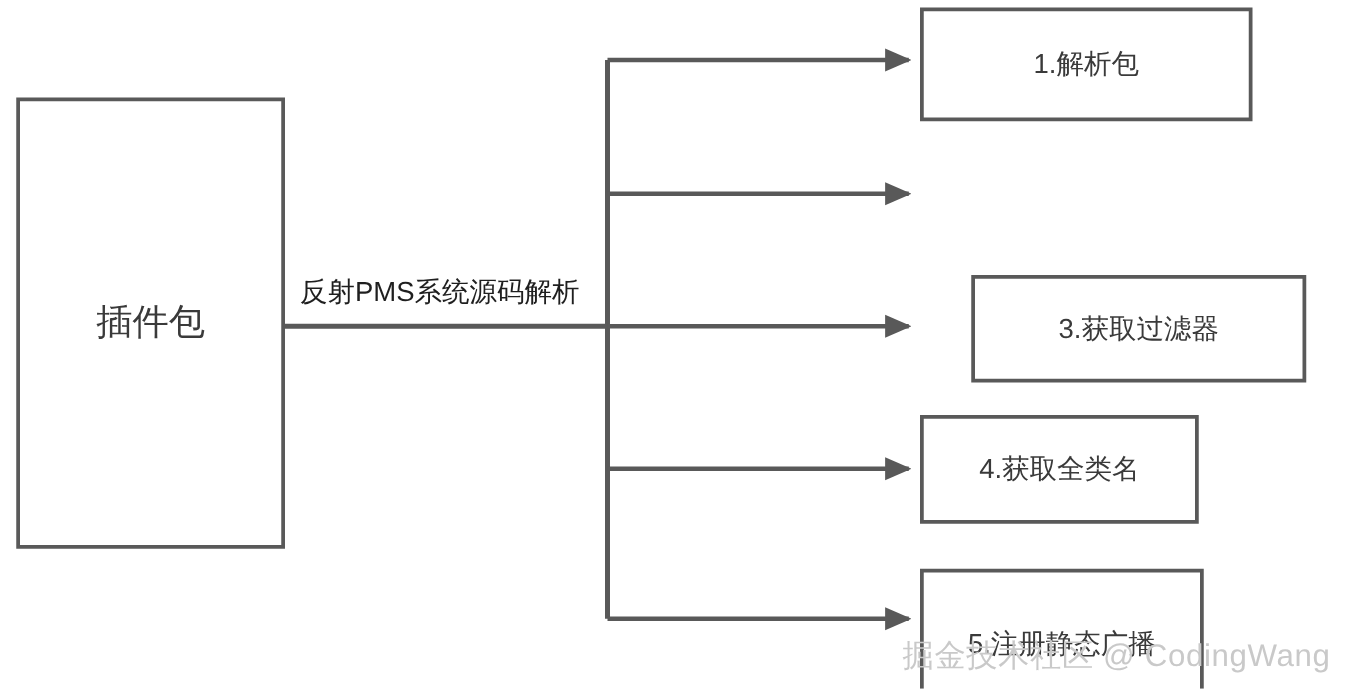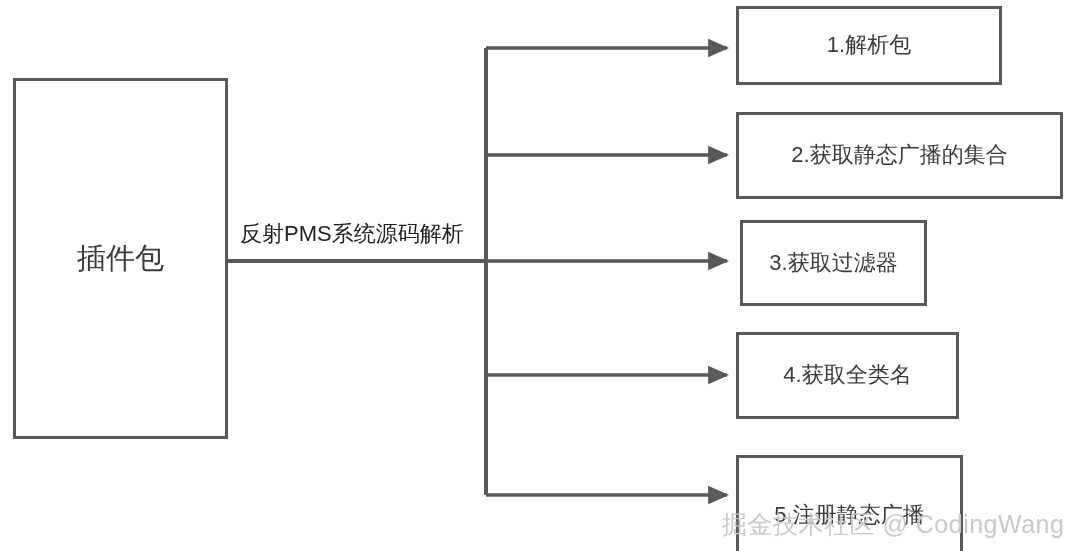--- a/index.html
+++ b/index.html
@@ -46,32 +46,32 @@
   #node-source {
     left: 13px;
     top: 78px;
     width: 215px;
     height: 361px;
   }
   #node-step1 {
     left: 736px;
     top: 6px;
     width: 266px;
-    height: 79px;
+    height: 91px;
   }
   #node-step2 {
     left: 736px;
     top: 112px;
     width: 327px;
     height: 87px;
   }
   #node-step3 {
-    left: 740px;
+    left: 777px;
     top: 220px;
-    width: 187px;
+    width: 268px;
     height: 86px;
   }
   #node-step4 {
     left: 736px;
     top: 332px;
     width: 223px;
     height: 87px;
   }
   #node-step5 {
     left: 736px;
@@ -132,23 +132,20 @@
   </svg>
 
   <div class="node-box" id="node-source">
     <span class="node-label source">插件包</span>
   </div>
 
   <div class="node-box" id="node-step1">
     <span class="node-label">1.解析包</span>
   </div>
 
-  <div class="node-box" id="node-step2">
-    <span class="node-label">2.获取静态广播的集合</span>
-  </div>
 
   <div class="node-box" id="node-step3">
     <span class="node-label">3.获取过滤器</span>
   </div>
 
   <div class="node-box" id="node-step4">
     <span class="node-label">4.获取全类名</span>
   </div>
 
   <div class="node-box" id="node-step5">

